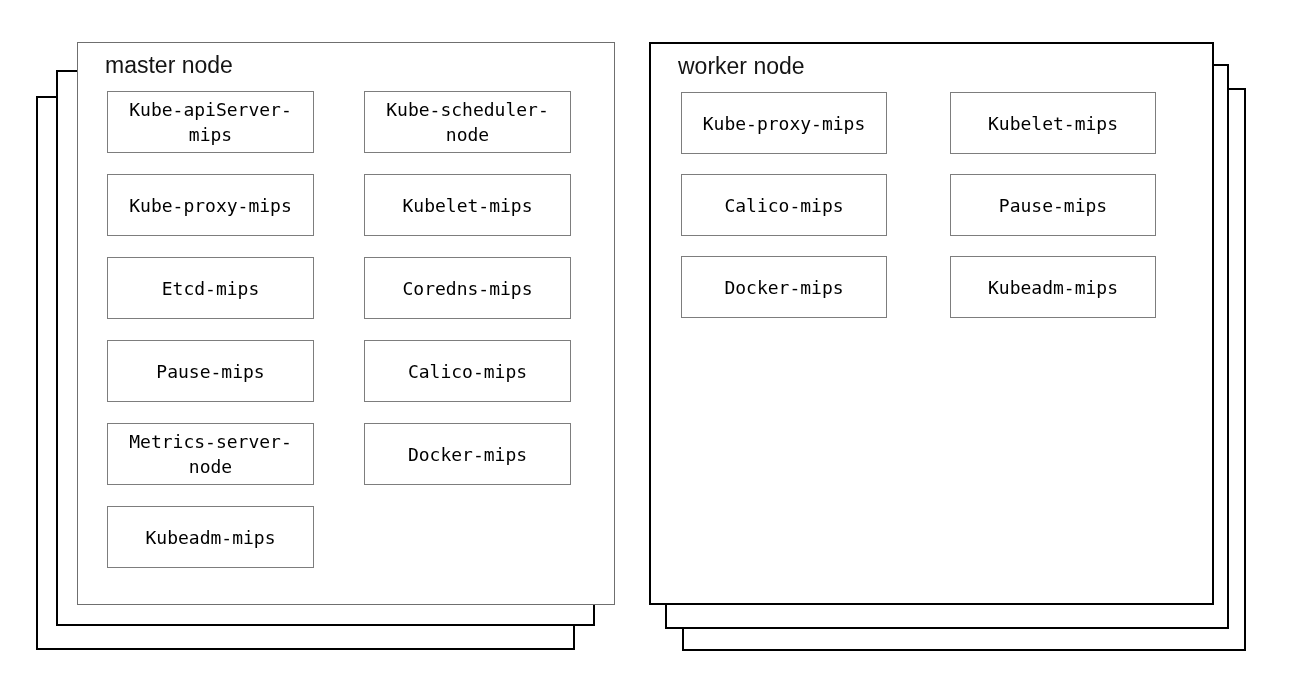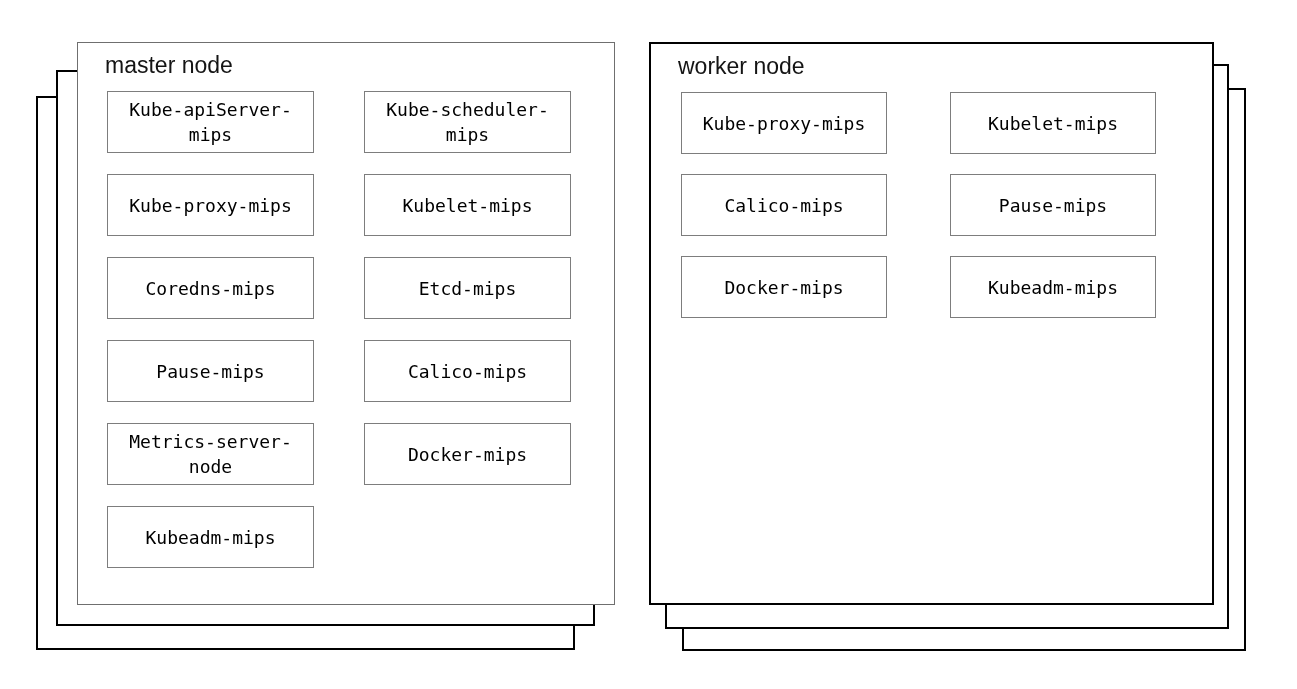--- a/index.html
+++ b/index.html
@@ -99,25 +99,25 @@
 <div class="stage">
 
   <div class="sheet m-back"></div>
   <div class="sheet m-mid"></div>
   <div class="panel master">
     <div class="panel-title">master node</div>
     <div class="grid">
         <div class="cbox">Kube-apiServer-
 mips</div>
         <div class="cbox">Kube-scheduler-
-mips</div>
+node</div>
         <div class="cbox">Kube-proxy-mips</div>
         <div class="cbox">Kubelet-mips</div>
+        <div class="cbox">Etcd-mips</div>
         <div class="cbox">Coredns-mips</div>
-        <div class="cbox">Etcd-mips</div>
         <div class="cbox">Pause-mips</div>
         <div class="cbox">Calico-mips</div>
         <div class="cbox">Metrics-server-
 node</div>
         <div class="cbox">Docker-mips</div>
         <div class="cbox">Kubeadm-mips</div>
       </div>
   </div>
 
   <div class="sheet w-back"></div>

